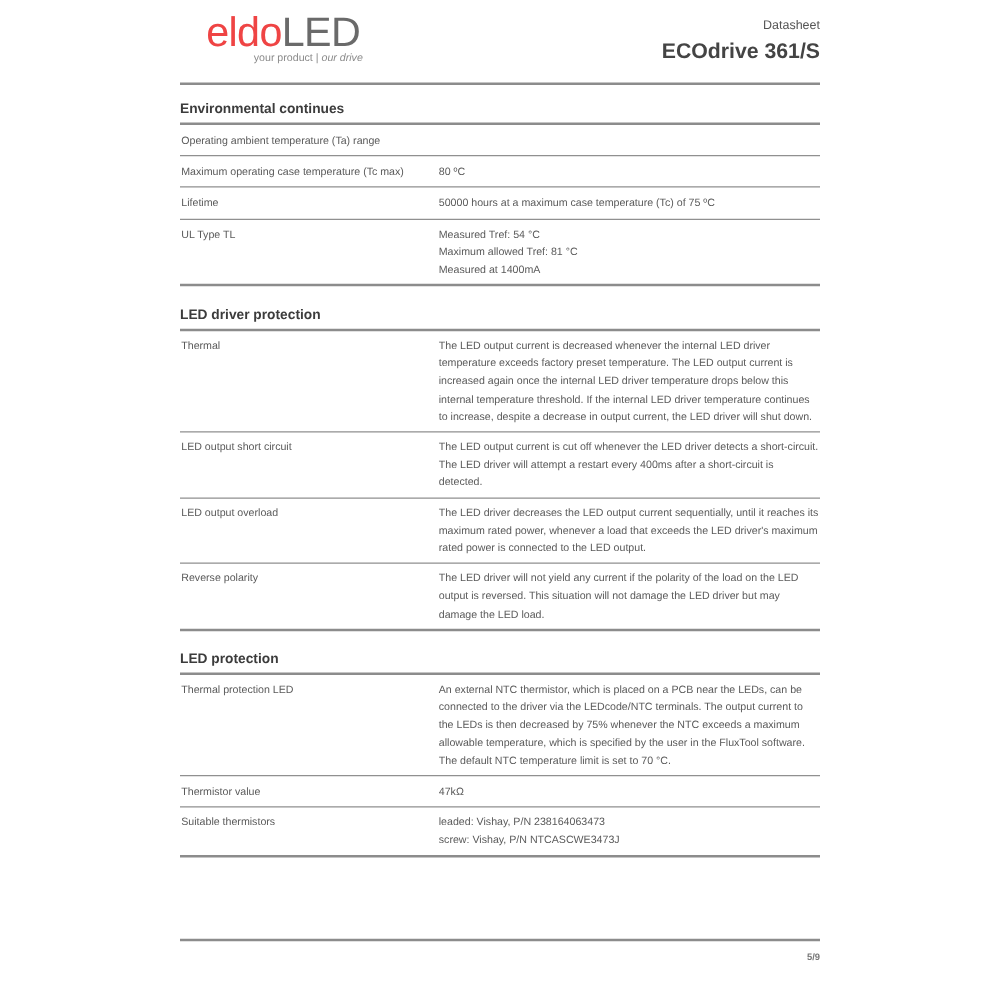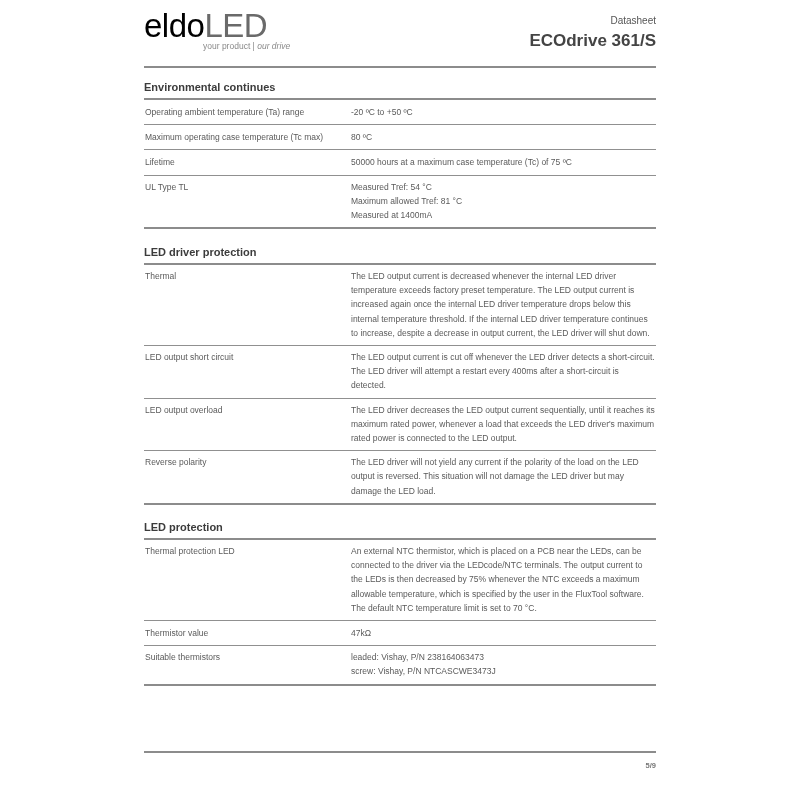--- a/index.html
+++ b/index.html
@@ -31,21 +31,21 @@
     }
     .logo-main {
       position: absolute;
       left: 0;
       top: 0;
       font-size: 33px;
       letter-spacing: -0.5px;
       line-height: 36px;
       white-space: nowrap;
     }
-    .logo-eldo { color: #000000; font-weight: normal; }
+    .logo-eldo { color: #ef4444; font-weight: normal; margin-left: 21px; }
     .logo-led { color: #6a6a6a; font-weight: normal; }
     .logo-tagline {
       position: absolute;
       left: 59px;
       top: 33px;
       font-size: 8.5px;
       color: #8a8a8a;
       white-space: nowrap;
     }
     .logo-tagline .italic { font-style: italic; }
@@ -142,23 +142,20 @@
     <div class="logo-tagline"><span>your product | </span><span class="italic">our drive</span></div>
   </div>
   <div class="doc-type">Datasheet</div>
   <div class="product-name">ECOdrive 361/S</div>
   <div class="header-rule"></div>
 
   <div class="section" style="top:80px;">
     <div class="section-title">Environmental continues</div>
     <div class="row single">
       <div class="label">Operating ambient temperature (Ta) range</div>
-      <div class="value">
-          <span class="line">-20 ºC to +50 ºC</span>
-        </div>
     </div>
     <div class="row single">
       <div class="label">Maximum operating case temperature (Tc max)</div>
       <div class="value">
           <span class="line">80 ºC</span>
         </div>
     </div>
     <div class="row single">
       <div class="label">Lifetime</div>
       <div class="value">

